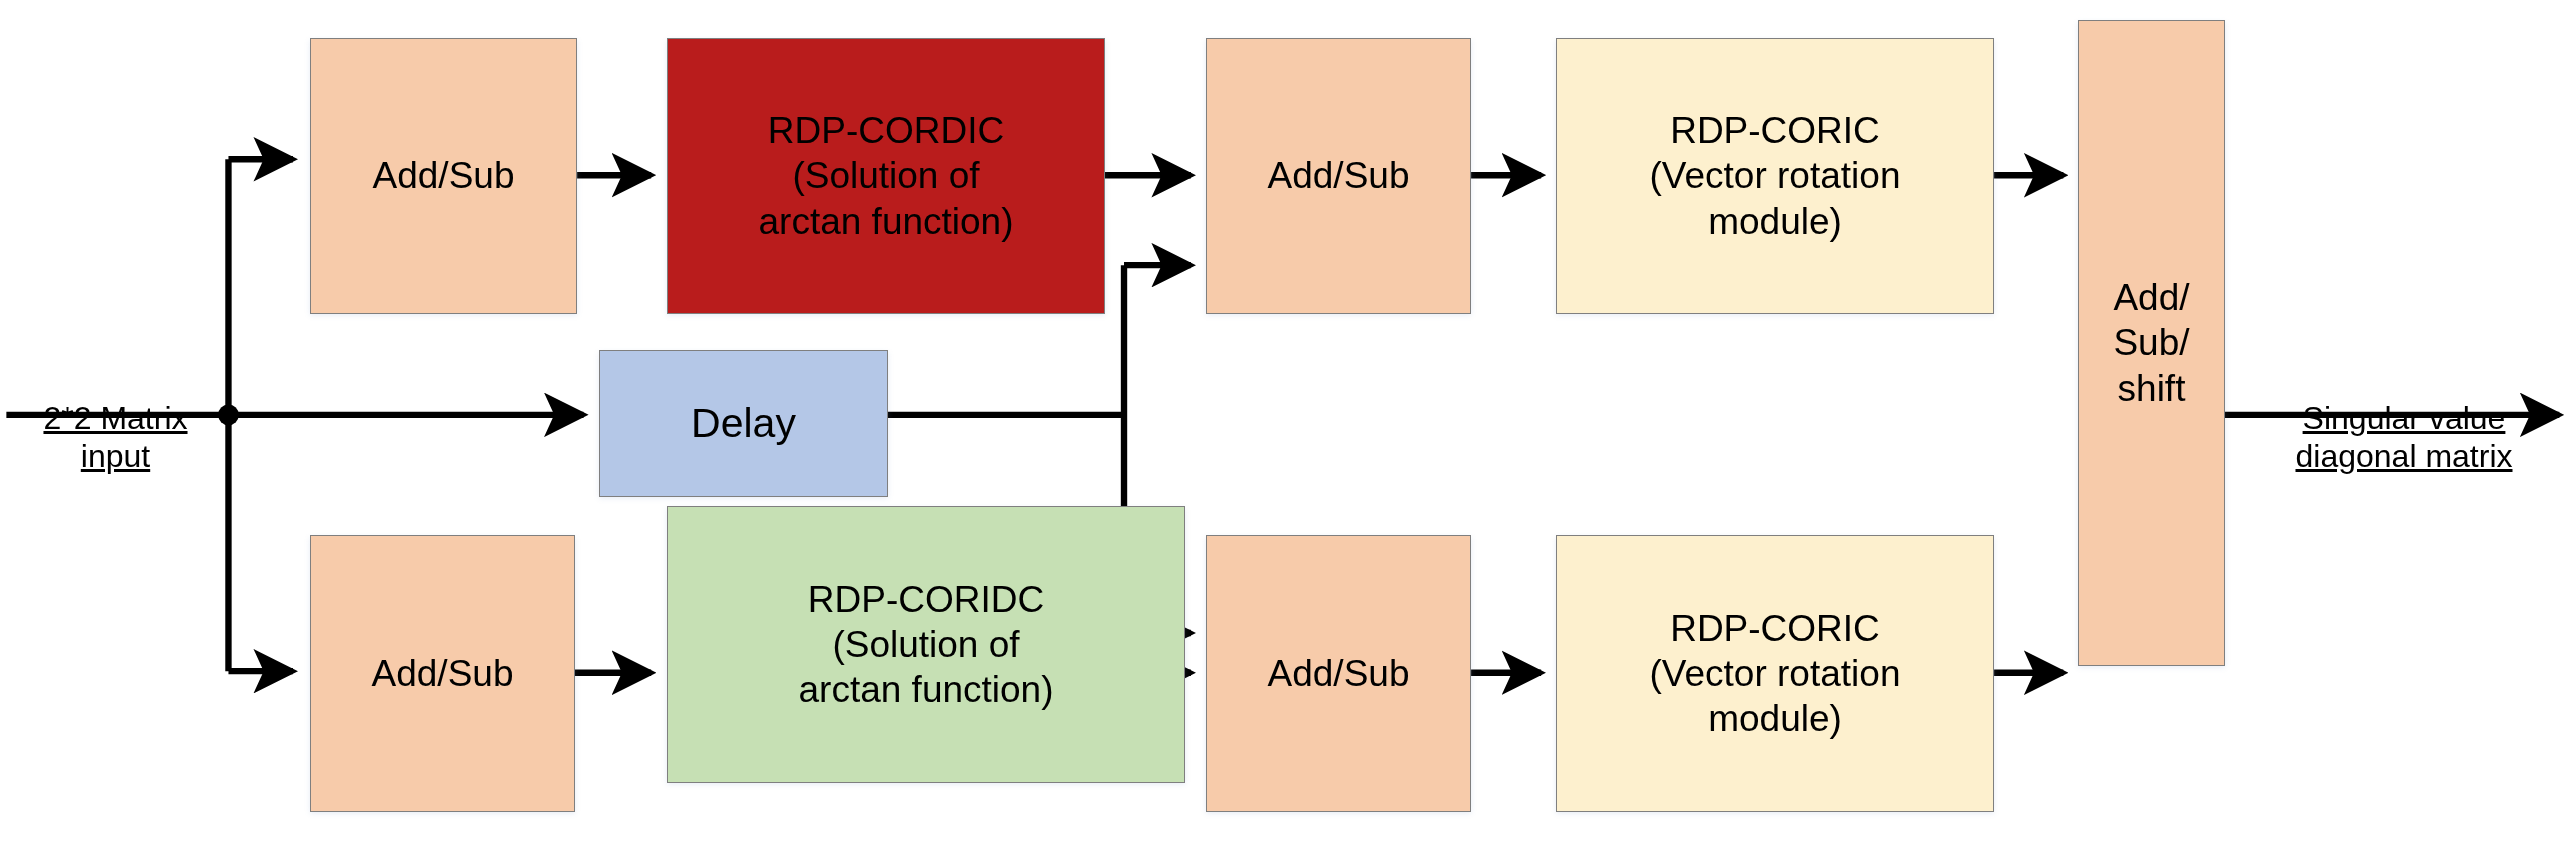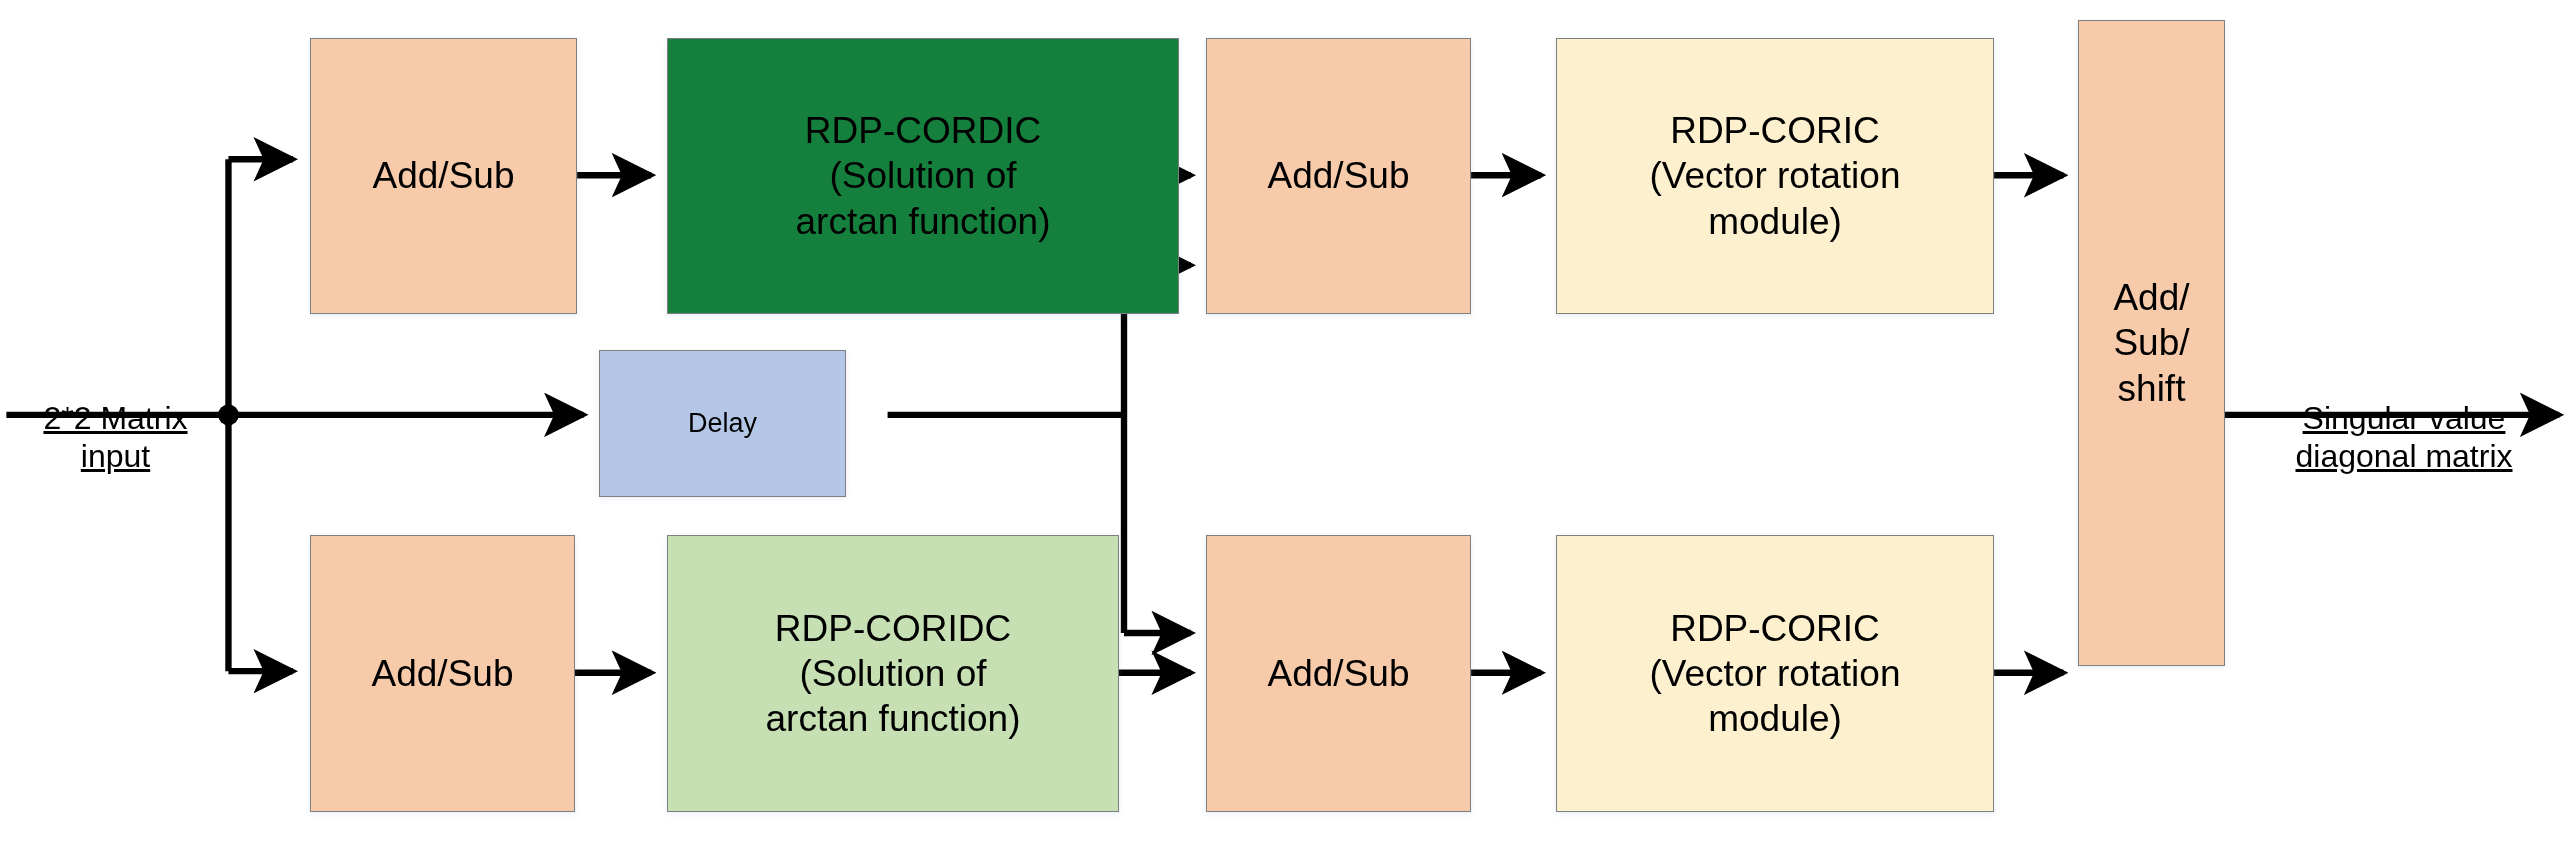--- a/index.html
+++ b/index.html
@@ -102,45 +102,45 @@
       <path d="M 2795 521 L 3215 521" marker-end="url(#arrowhead)"></path>
     </g>
 
     <circle cx="287" cy="521" r="13" fill="#000000"></circle>
   </svg>
 
   <div class="node" style="left:310px; top:38px; width:267px; height:276px; background:#F7CBAA;">
     <span class="node-label">Add/Sub</span>
   </div>
 
-  <div class="node" style="left:667px; top:38px; width:512px; height:276px; background:#15803d;">
+  <div class="node" style="left:667px; top:38px; width:438px; height:276px; background:#b91c1c;">
     <span class="node-label">RDP-CORDIC
 (Solution of
 arctan function)</span>
   </div>
 
   <div class="node" style="left:1206px; top:38px; width:265px; height:276px; background:#F7CBAA;">
     <span class="node-label">Add/Sub</span>
   </div>
 
   <div class="node" style="left:1556px; top:38px; width:438px; height:276px; background:#FDF0CE;">
     <span class="node-label">RDP-CORIC
 (Vector rotation
 module)</span>
   </div>
 
-  <div class="node" style="left:599px; top:350px; width:247px; height:147px; background:#B4C7E7; font-size:27px;">
+  <div class="node" style="left:599px; top:350px; width:289px; height:147px; background:#B4C7E7; font-size:41px;">
     <span class="node-label">Delay</span>
   </div>
 
   <div class="node" style="left:310px; top:535px; width:265px; height:277px; background:#F7CBAA;">
     <span class="node-label">Add/Sub</span>
   </div>
 
-  <div class="node" style="left:667px; top:535px; width:452px; height:277px; background:#C6E0B4;">
+  <div class="node" style="left:667px; top:506px; width:518px; height:277px; background:#C6E0B4;">
     <span class="node-label">RDP-CORIDC
 (Solution of
 arctan function)</span>
   </div>
 
   <div class="node" style="left:1206px; top:535px; width:265px; height:277px; background:#F7CBAA;">
     <span class="node-label">Add/Sub</span>
   </div>
 
   <div class="node" style="left:1556px; top:535px; width:438px; height:277px; background:#FDF0CE;">

